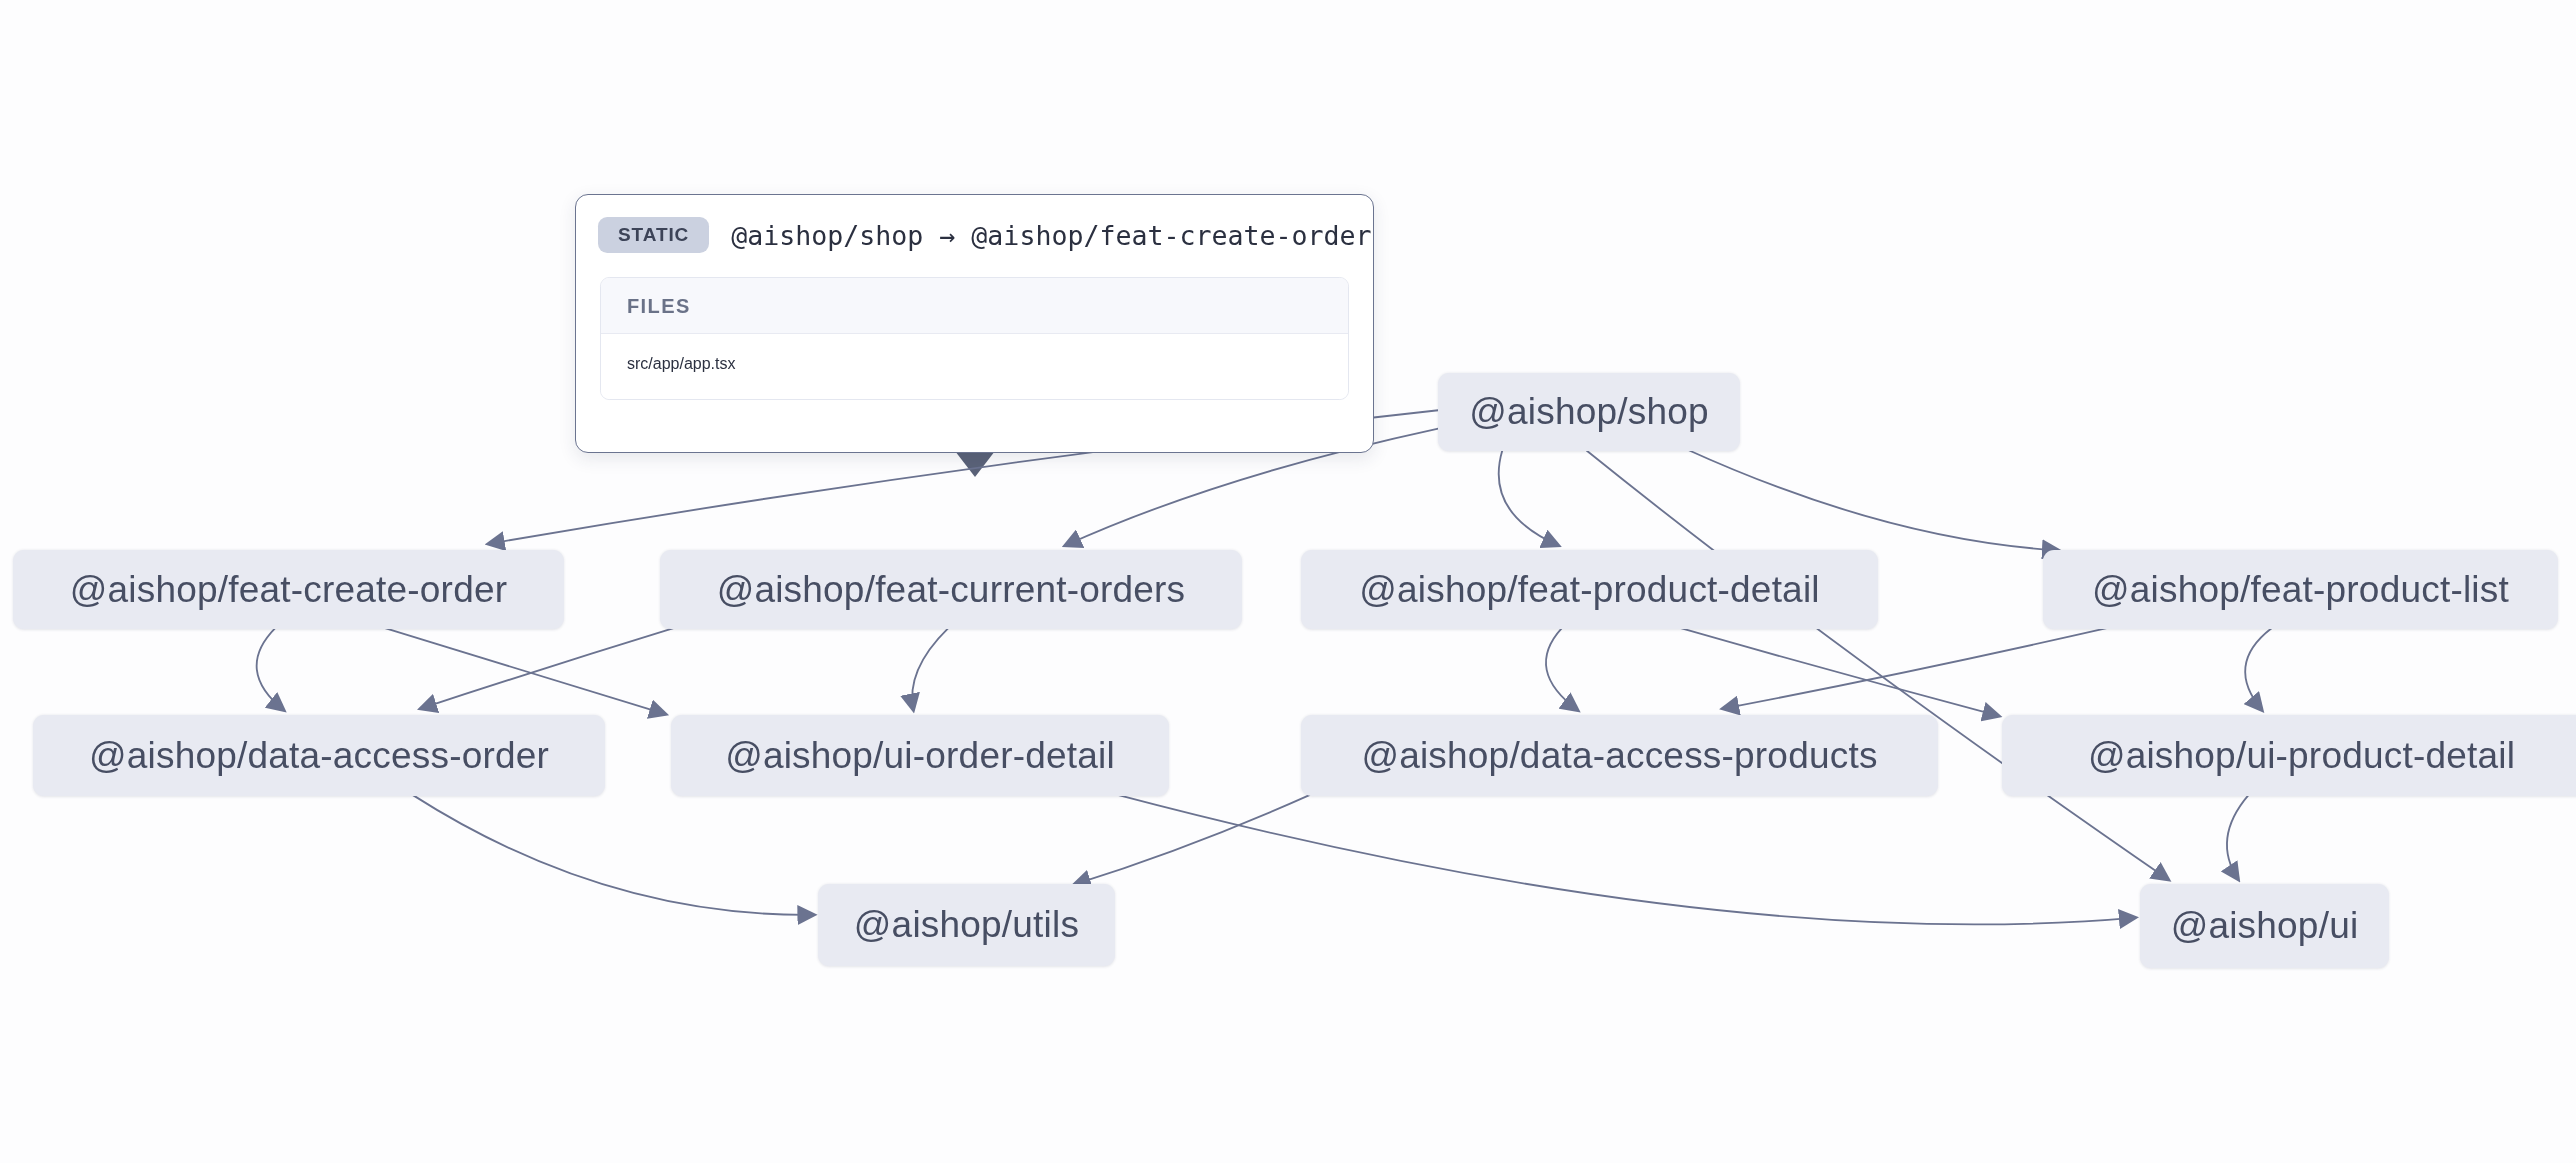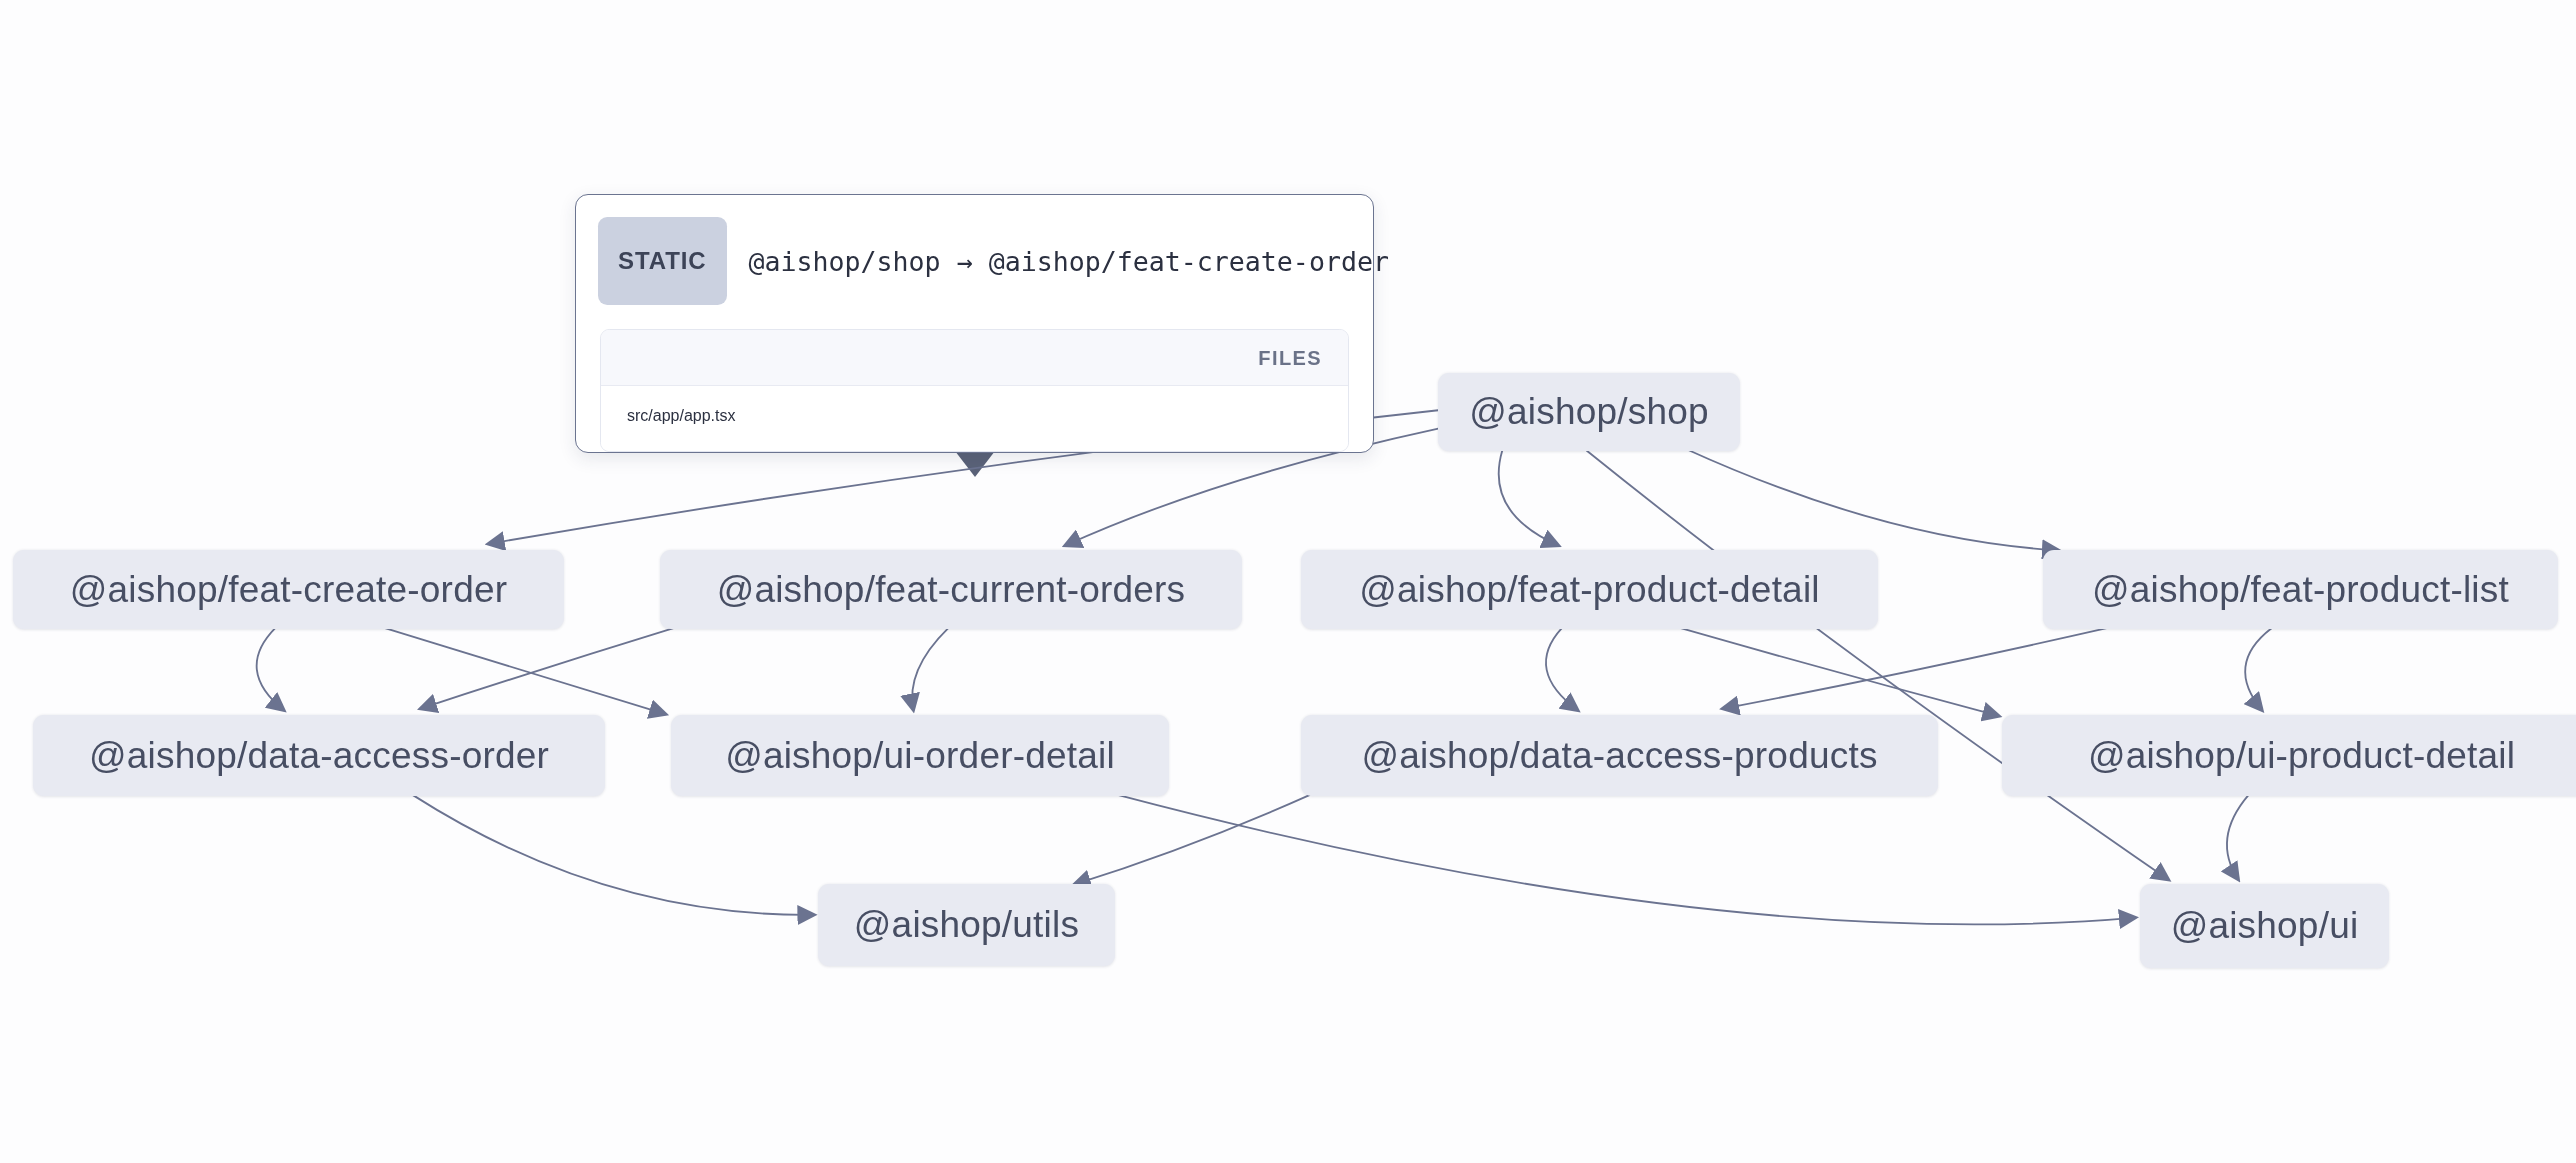--- a/index.html
+++ b/index.html
@@ -27,22 +27,22 @@
     box-shadow:0 5.5px 16.5px rgba(40,50,80,0.10);
     box-sizing:border-box;
   }
   .tt-header{
     display:flex;align-items:center;
     padding:22px 24px 0 22px;
   }
   .badge{
     display:inline-block;
     border-radius:9.2px;
-    padding:30px 20px;
-    font-size:24px;font-weight:bold;letter-spacing:0.9px;
+    padding:7px 20px;
+    font-size:19px;font-weight:bold;letter-spacing:0.9px;
   }
   .edge-label{
     font-family:"DejaVu Sans Mono",monospace;
     font-size:26.6px;
     margin-left:22px;
     white-space:nowrap;
   }
   .files-box{
     margin:24px;
     border-radius:9.2px;
@@ -110,21 +110,21 @@
       <div class="node" style="left: 818px; top: 884px; width: 297px; height: 82px; background: rgb(232, 234, 242); color: rgb(71, 78, 99);">@aishop/utils</div>
       <div class="node" style="left: 2140px; top: 884px; width: 249px; height: 84px; background: rgb(232, 234, 242); color: rgb(71, 78, 99);">@aishop/ui</div>
     </div>
 
   <div id="tooltip" style="left: 575px; top: 194px; width: 799px; height: 259px; border: 1.8px solid rgb(107, 116, 144);">
     <div class="tt-header">
       <span class="badge" style="background: rgb(203, 209, 224); color: rgb(60, 67, 87);">STATIC</span>
       <span class="edge-label" style="color: rgb(43, 48, 64);">@aishop/shop → @aishop/feat-create-order</span>
     </div>
     <div class="files-box" style="border: 1.8px solid rgb(228, 231, 240);">
-      <div class="files-header" style="background: rgb(247, 248, 252); color: rgb(106, 114, 136); border-bottom: 1.8px solid rgb(232, 234, 242); text-align: right;">FILES</div>
+      <div class="files-header" style="background: rgb(247, 248, 252); color: rgb(106, 114, 136); border-bottom: 1.8px solid rgb(232, 234, 242);">FILES</div>
       <div id="files-list">
           <div class="file-row" style="color: rgb(43, 48, 64);">src/app/app.tsx</div>
         </div>
     </div>
   </div>
   <div class="pointer" id="tt-pointer" style="left: 955px; top: 451px; border-top-color: rgb(90, 98, 120);"></div>
 </div>
 
 
 </body></html>

